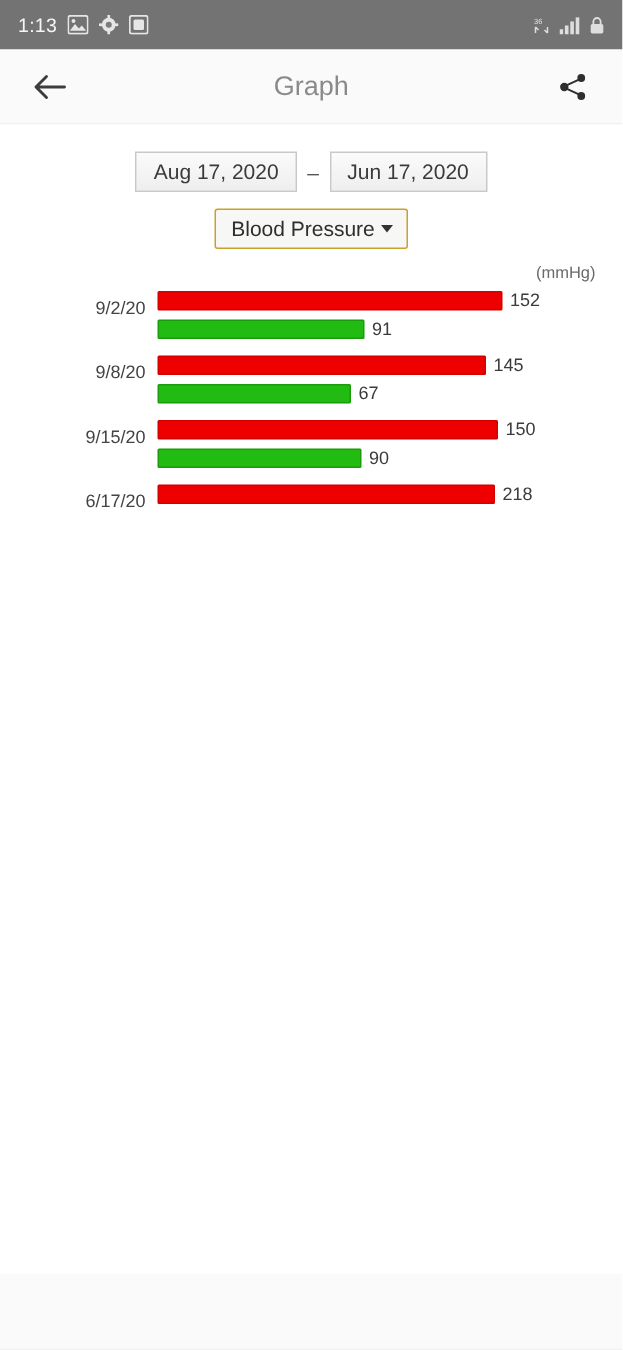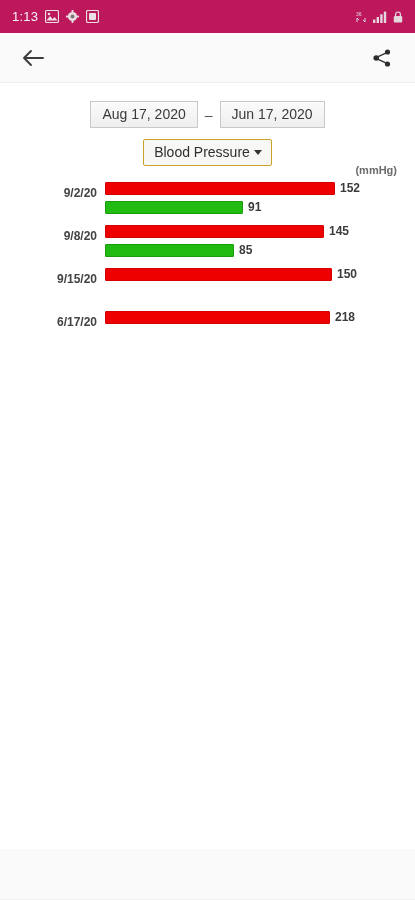--- a/index.html
+++ b/index.html
@@ -7,21 +7,21 @@
   body {
     font-family: "Liberation Sans", sans-serif;
     background: #ffffff;
     overflow: hidden;
     position: relative;
   }
 
   
   .status-bar {
     height: 33px;
-    background: #be185d;
+    background: #737373;
     display: flex;
     align-items: center;
     padding: 0 12px;
     color: #f2f2f2;
   }
   .status-left { display: flex; align-items: center; gap: 7px; }
   .status-right { margin-left: auto; display: flex; align-items: center; gap: 6px; }
   .clock { font-size: 13px; letter-spacing: 0.2px; color: #f5f5f5; }
   .sicon { display: inline-block; opacity: .92; }
   .sicon svg { display: block; }
@@ -84,21 +84,21 @@
     gap: 4px;
   }
   .caret {
     width: 0; height: 0;
     border-left: 4px solid transparent;
     border-right: 4px solid transparent;
     border-top: 5px solid #333;
   }
 
   
-  .chart { position: relative; margin-top: 0; font-weight: bold; }
+  .chart { position: relative; margin-top: 12px; }
   .unit-label {
     position: absolute;
     right: 18px;
     top: -2px;
     font-size: 11px;
     color: #6b6b6b;
   }
   .chart-body { padding-top: 14px; }
 
   .group { position: relative; height: 43px; }
@@ -200,20 +200,21 @@
   </div>
 </div>
 
 <div class="app-bar">
   <div class="app-bar-inner">
     <div class="back">
       <svg width="22" height="18" viewBox="0 0 22 18">
         <path d="M21 9 H2 M9 2 L2 9 L9 16" fill="none" stroke="#3c3c3c" stroke-width="1.9" stroke-linecap="round" stroke-linejoin="round"></path>
       </svg>
     </div>
+    <div class="app-title">Graph</div>
     <div class="share">
       <svg width="20" height="20" viewBox="0 0 20 20">
         <circle cx="15.5" cy="4" r="2.6" fill="#2e2e2e"></circle>
         <circle cx="4.2" cy="10" r="2.8" fill="#2e2e2e"></circle>
         <circle cx="15.5" cy="16" r="2.6" fill="#2e2e2e"></circle>
         <path d="M5.6 8.9 L14.3 4.9 M5.6 11.1 L14.3 15.1" stroke="#2e2e2e" stroke-width="1.3"></path>
       </svg>
     </div>
   </div>
 </div>
@@ -248,29 +249,33 @@
           </div>
         </div>
         <div class="group">
           <div class="group-date">9/8/20</div>
           <div class="bar-line sys">
             <span class="bar sys" style="width: 219px;"></span>
             <span class="bar-val" style="left: 224px;">145</span>
           </div>
           <div class="bar-line dia">
             <span class="bar dia" style="width: 129px;"></span>
-            <span class="bar-val" style="left: 134px;">85</span>
+            <span class="bar-val" style="left: 134px;">67</span>
           </div>
         </div>
         <div class="group">
           <div class="group-date">9/15/20</div>
           <div class="bar-line sys">
             <span class="bar sys" style="width: 227px;"></span>
             <span class="bar-val" style="left: 232px;">150</span>
           </div>
+          <div class="bar-line dia">
+            <span class="bar dia" style="width: 136px;"></span>
+            <span class="bar-val" style="left: 141px;">90</span>
+          </div>
         </div>
         <div class="group">
           <div class="group-date">6/17/20</div>
           <div class="bar-line sys">
             <span class="bar sys" style="width: 225px;"></span>
             <span class="bar-val" style="left: 230px;">218</span>
           </div>
         </div>
       </div>
   </div>

